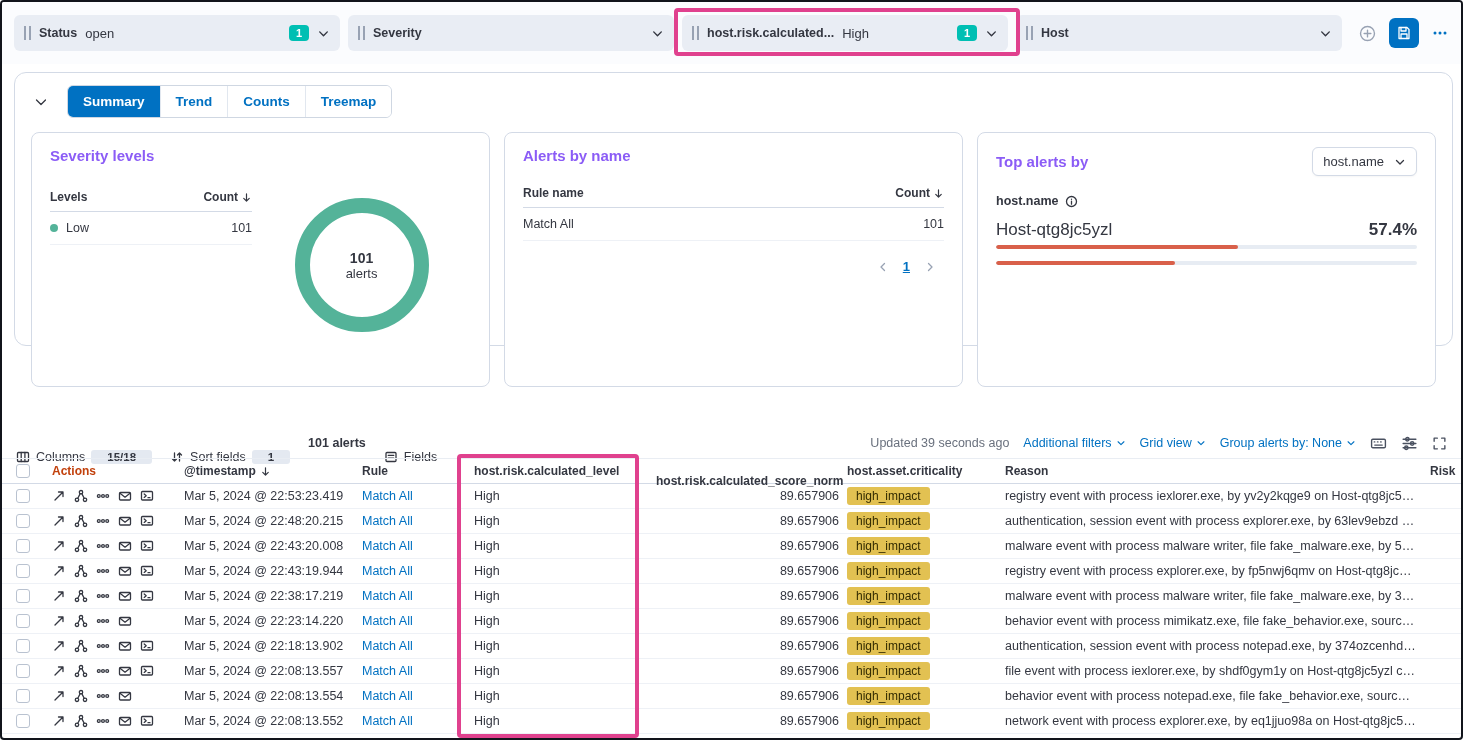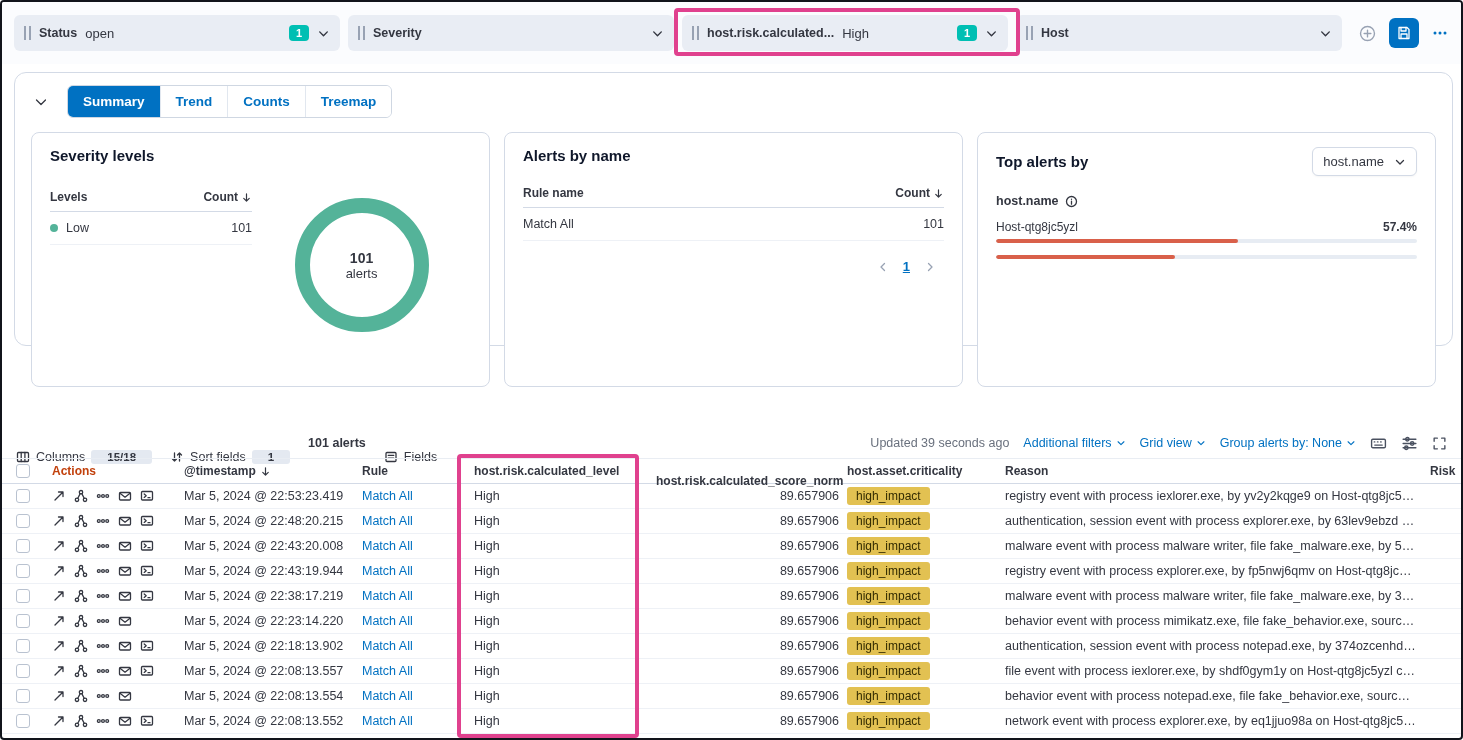--- a/index.html
+++ b/index.html
@@ -32,21 +32,21 @@
   .summary-panel{position:absolute;left:12px;top:70px;width:1439px;height:274px;background:#fff;border:1px solid var(--border);border-radius:12px;}
   .summary-header{display:flex;align-items:center;gap:16px;padding:12px 16px 8px;}
   .collapse-btn{background:none;border:none;cursor:pointer;color:#343741;padding:2px;}
   .tab-group{display:flex;border:1px solid #cfd7e2;border-radius:6px;overflow:hidden;background:#fff;}
   .tab{border:none;background:#fff;color:var(--link);font-weight:bold;font-size:13.5px;padding:8px 15px;border-right:1px solid #e1e7ef;cursor:pointer;}
   .tab:last-child{border-right:none;}
   .tab.active{background:var(--link);color:#fff;}
 
   .cards{display:flex;gap:14px;padding:6px 16px 16px;}
   .card{flex:1;border:1px solid var(--border);border-radius:8px;background:#fff;padding:14px 18px;height:255px;position:relative;}
-  .card-title{font-size:15px;font-weight:bold;color:#0f172a;}
+  .card-title{font-size:15px;font-weight:bold;color:#8b5cf6;}
 
   .sev-body{display:flex;margin-top:26px;align-items:flex-start;}
   .sev-table{width:48%;}
   .mini-head{display:flex;justify-content:space-between;font-size:12px;font-weight:bold;padding-bottom:7px;border-bottom:1px solid var(--border);align-items:center;}
   .mini-head .with-arrow{display:flex;align-items:center;gap:3px;}
   .mini-row{display:flex;justify-content:space-between;font-size:12.5px;padding:9px 0;border-bottom:1px solid #eef1f6;align-items:center;}
   .level-cell{display:flex;align-items:center;gap:8px;}
   .dot{width:8px;height:8px;border-radius:50%;background:var(--donut);}
   .donut-wrap{flex:1;display:flex;justify-content:center;margin-top:8px;}
   .donut{width:134px;height:134px;border-radius:50%;border:15px solid var(--donut);display:flex;flex-direction:column;align-items:center;justify-content:center;}
@@ -56,21 +56,21 @@
   .name-table{margin-top:22px;}
   .pager{display:flex;justify-content:flex-end;align-items:center;gap:14px;margin-top:18px;padding-right:8px;}
   .pager-btn{background:none;border:none;cursor:pointer;color:#98a2b3;padding:0;}
   .page-num{color:var(--link);font-weight:bold;font-size:13px;text-decoration:underline;background:none;border:none;cursor:pointer;}
 
   .top-head{display:flex;justify-content:space-between;align-items:center;}
   .host-select{display:flex;align-items:center;gap:10px;border:1px solid var(--border);border-radius:6px;background:#fff;padding:6px 10px;font-size:13px;cursor:pointer;box-shadow:0 1px 2px rgba(0,0,0,0.04);}
   .field-row{display:flex;align-items:center;gap:6px;margin-top:18px;font-size:12.5px;font-weight:bold;}
   .bars{margin-top:12px;}
   .bar-item{margin-bottom:12px;}
-  .bar-top{display:flex;justify-content:space-between;font-size:12px;margin-bottom:5px;}
+  .bar-top{display:flex;justify-content:space-between;font-size:17px;margin-bottom:5px;}
   .bar-pct{font-weight:bold;}
   .bar-track{height:4px;background:#e7ecf3;border-radius:2px;overflow:hidden;}
   .bar-fill{height:4px;background:var(--bar);border-radius:2px;}
 
   
   .alerts-toolbar{position:absolute;left:0;top:428px;width:100%;height:26px;display:flex;align-items:center;padding:0 14px;gap:18px;font-size:12.5px;}
   .tool-item{display:flex;align-items:center;gap:6px;background:none;border:none;cursor:pointer;font-size:12.5px;color:var(--text);margin-top:28px;}
   .tool-badge{background:#e4e9f1;border-radius:3px;padding:1px 16px;font-size:11.5px;font-weight:bold;}
   .alert-count{font-weight:bold;}
   .toolbar-right{margin-left:auto;display:flex;align-items:center;gap:14px;}

